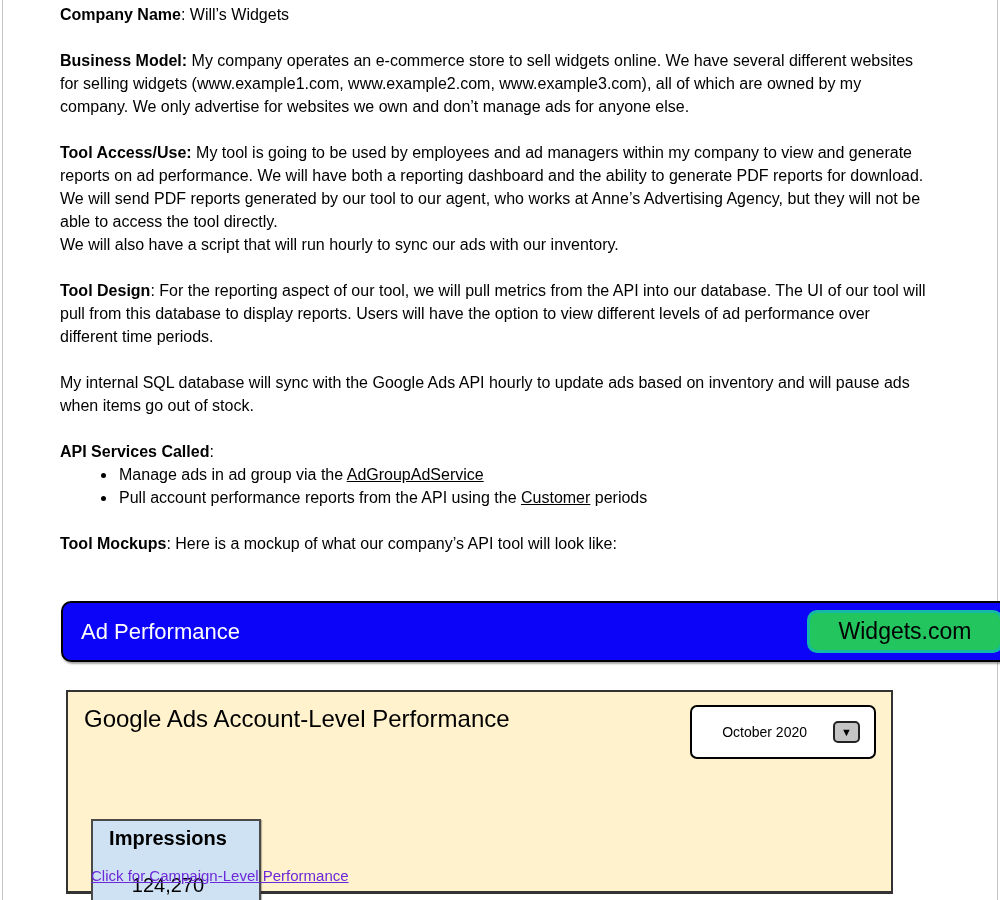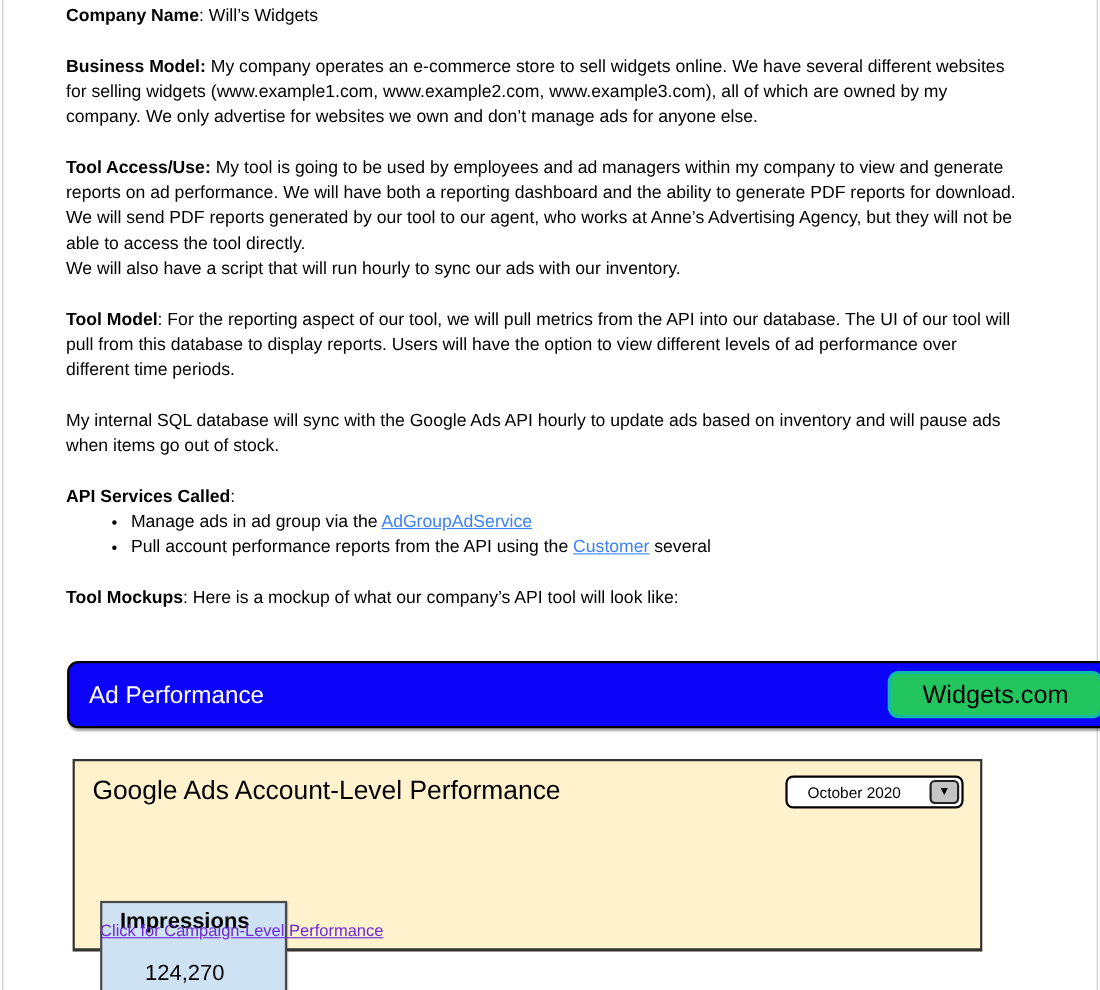--- a/index.html
+++ b/index.html
@@ -12,21 +12,21 @@
   .page-edge.left{left:2px;}
   .page-edge.right{right:2px;}
 
   
   .content{
     position:absolute;left:60px;top:3px;width:870px;
     font-size:16px;line-height:23px;
   }
   .content p{margin:0 0 23px 0;}
   .content b{font-weight:bold;}
-  .content a{color:#3b82f6;text-decoration:underline;cursor:pointer;}
+  .content a{color:#000000;text-decoration:underline;cursor:pointer;}
   ul.svc{margin:0 0 23px 0;padding:0 0 0 57px;list-style:disc;}
   ul.svc li{padding-left:2px;}
   p.api-label{margin-bottom:0;}
 
   
   .mockup-bar{
     position:absolute;left:61px;top:601px;width:956px;height:61px;
     box-sizing:border-box;background:#0b04f8;border:2px solid #000;
     border-radius:10px;display:flex;align-items:center;
     padding:0 12px 0 18px;box-shadow:1px 2px 2px rgba(0,0,0,.35);
@@ -34,32 +34,32 @@
   .mockup-bar .bar-title{color:#fff;font-size:22px;}
   .widgets-btn{
     margin-left:auto;width:196px;height:43px;box-sizing:border-box;
     background:#22c55e;border:3px solid #14b8a6;border-radius:10px;
     display:flex;align-items:center;justify-content:center;
     font-size:23px;color:#000;cursor:pointer;
   }
 
   
   .panel{
-    position:absolute;left:66px;top:690px;width:827px;height:175px;
+    position:absolute;left:66px;top:690px;width:827px;height:204px;
     box-sizing:border-box;background:#fff2cc;
     border:2px solid #333;border-bottom-width:3px;
   }
   .panel-head{
     display:flex;align-items:flex-start;justify-content:space-between;
     padding:13px 15px 0 16px;
   }
   .panel-title{font-size:24px;}
   .dropdown{
     display:flex;align-items:stretch;background:#fff;
-    border:2px solid #000;border-radius:7px;padding:2px;height:22px;
+    border:2px solid #000;border-radius:7px;padding:14px;height:22px;
   }
   .dd-value{font-size:14px;line-height:22px;padding:0 26px 0 16px;}
   .dd-arrow{
     width:27px;box-sizing:border-box;background:#c4c4c4;
     border:2px solid #222;border-radius:5px;
     display:flex;align-items:center;justify-content:center;
     font-size:11px;cursor:pointer;
   }
   .cards{
     position:absolute;left:23px;right:17px;top:79px;
@@ -87,28 +87,28 @@
 <div class="page-edge right"></div>
 
 <div class="content">
 
   <p><b>Company Name</b><span>: Will’s Widgets</span></p>
 
   <p><b>Business Model:</b><span> My company operates an e-commerce store to sell widgets online. We have several different websites for selling widgets (www.example1.com, www.example2.com, www.example3.com), all of which are owned by my company. We only advertise for websites we own and don’t manage ads for anyone else.</span></p>
 
   <p><b>Tool Access/Use:</b><span> My tool is going to be used by employees and ad managers within my company to view and generate reports on ad performance. We will have both a reporting dashboard and the ability to generate PDF reports for download. We will send PDF reports generated by our tool to our agent, who works at Anne’s Advertising Agency, but they will not be able to access the tool directly.</span><br><span>We will also have a script that will run hourly to sync our ads with our inventory.</span></p>
 
-  <p><b>Tool Model</b><span>: For the reporting aspect of our tool, we will pull metrics from the API into our database. The UI of our tool will pull from this database to display reports. Users will have the option to view different levels of ad performance over different time periods.</span></p>
+  <p><b>Tool Design</b><span>: For the reporting aspect of our tool, we will pull metrics from the API into our database. The UI of our tool will pull from this database to display reports. Users will have the option to view different levels of ad performance over different time periods.</span></p>
 
   <p>My internal SQL database will sync with the Google Ads API hourly to update ads based on inventory and will pause ads when items go out of stock.</p>
 
   <p class="api-label"><b>API Services Called</b><span>:</span></p>
   <ul class="svc">
     <li><span>Manage ads in ad group via the </span><a>AdGroupAdService</a><span></span></li>
-    <li><span>Pull account performance reports from the API using the </span><a>Customer</a><span> several</span></li>
+    <li><span>Pull account performance reports from the API using the </span><a>Customer</a><span> periods</span></li>
   </ul>
 
   <p><b>Tool Mockups</b><span>: Here is a mockup of what our company’s API tool will look like:</span></p>
 </div>
 
 <div class="mockup-bar">
   <span class="bar-title">Ad Performance</span>
   <div class="widgets-btn">Widgets.com</div>
 </div>
 

